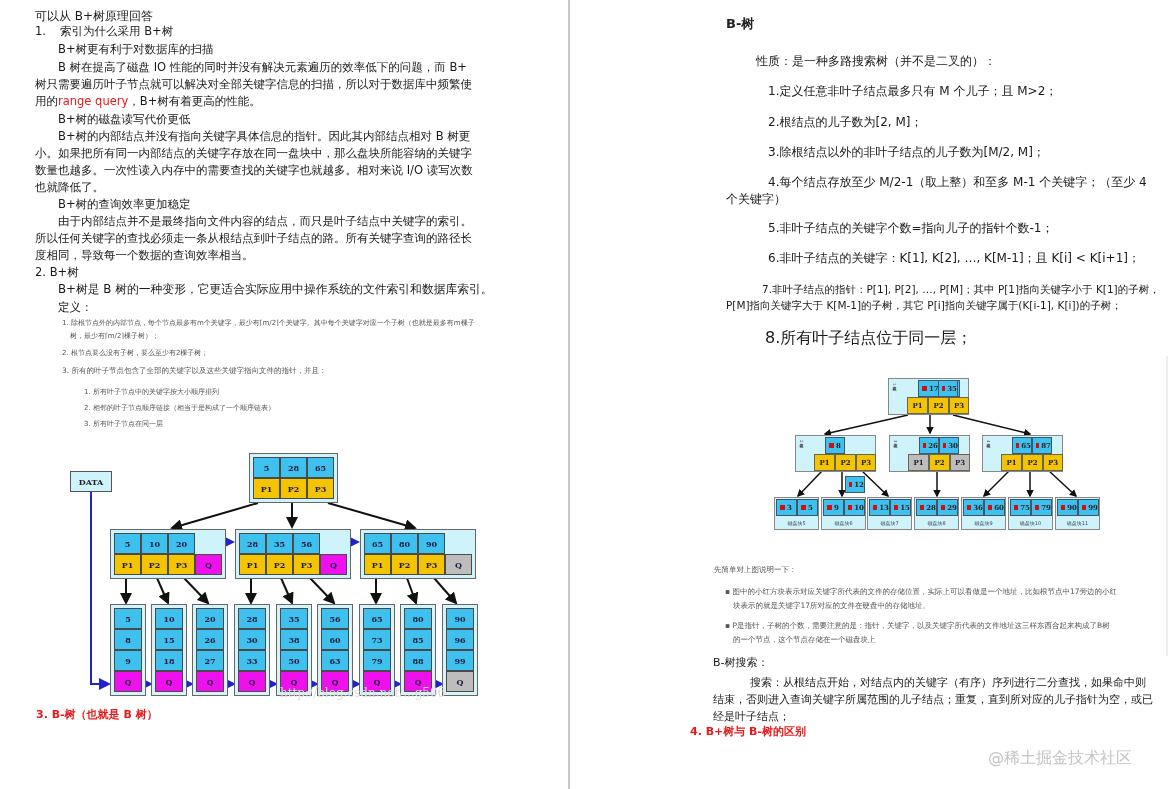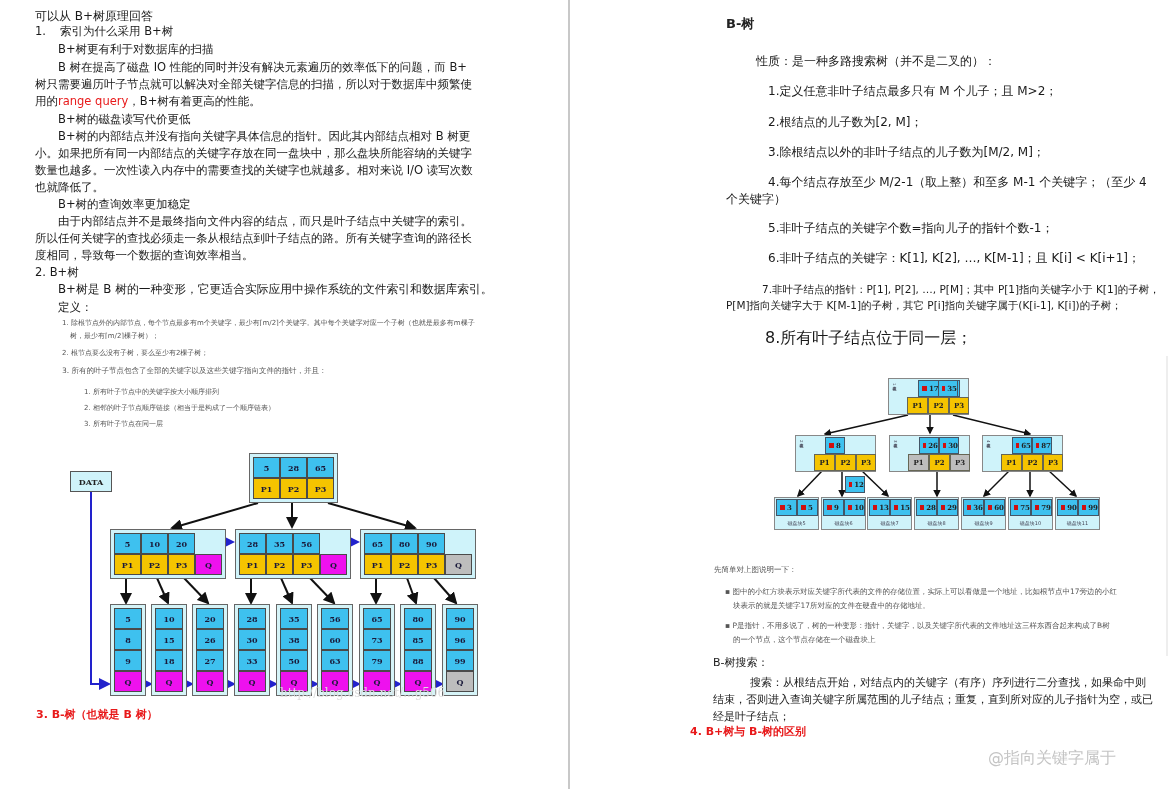--- a/index.html
+++ b/index.html
@@ -412,27 +412,27 @@
           <span>99</span>
         </div>
       <div class="bt-leaf-label" style="top:22px;">磁盘块11</div>
     </div>
   </div>
 
   <div class="t small-txt" style="left:144px;top:566px;font-size:7.5px;">先简单对上图说明一下：</div>
   <div>
     <div class="t small-txt" style="left:155px;top:588px;font-size:7.5px;">▪ <span>图中的小红方块表示对应关键字所代表的文件的存储位置，实际上可以看做是一个地址，比如根节点中17旁边的小红</span></div>
     <div class="t small-txt" style="left:163px;top:602px;font-size:7.5px;">块表示的就是关键字17所对应的文件在硬盘中的存储地址。</div>
-    <div class="t small-txt" style="left:155px;top:622px;font-size:7.5px;">▪ <span>P是指针，不用多说了，树的一种变形：指针，关键字，以及关键字所代表的文件地址这三样东西合起来构成了B树</span></div>
+    <div class="t small-txt" style="left:155px;top:622px;font-size:7.5px;">▪ <span>P是指针，子树的个数，需要注意的是：指针，关键字，以及关键字所代表的文件地址这三样东西合起来构成了B树</span></div>
     <div class="t small-txt" style="left:163px;top:636px;font-size:7.5px;">的一个节点，这个节点存储在一个磁盘块上</div>
   </div>
 
   <div class="t body-txt" style="left:143px;top:657px;font-size:11px;">B-树搜索：</div>
   <div class="t body-txt" style="left:180px;top:677px;font-size:11px;">搜索：从根结点开始，对结点内的关键字（有序）序列进行二分查找，如果命中则</div>
   <div class="t body-txt" style="left:143px;top:694px;font-size:11px;">结束，否则进入查询关键字所属范围的儿子结点；重复，直到所对应的儿子指针为空，或已</div>
   <div class="t body-txt" style="left:143px;top:711px;font-size:11px;">经是叶子结点；</div>
 
   <div class="t red" style="left:120px;top:726px;font-size:11px;font-weight:bold;">4. B+树与 B-树的区别</div>
 
-  <div class="watermark" style="left:418px;top:748px;">@指向关键字属于</div>
+  <div class="watermark" style="left:418px;top:748px;">@稀土掘金技术社区</div>
 </div>
 
 <div class="right-edge"></div>
 
 </body></html>

